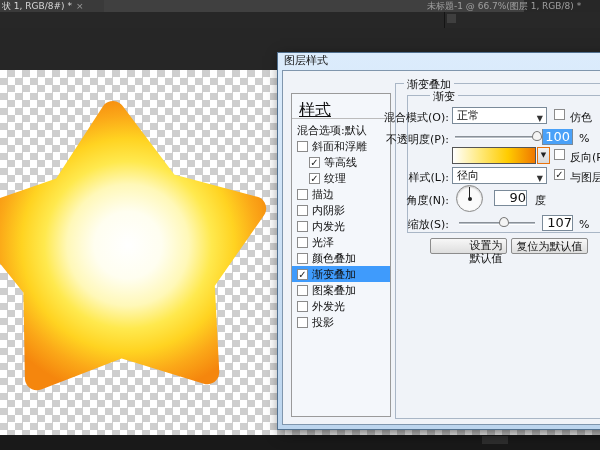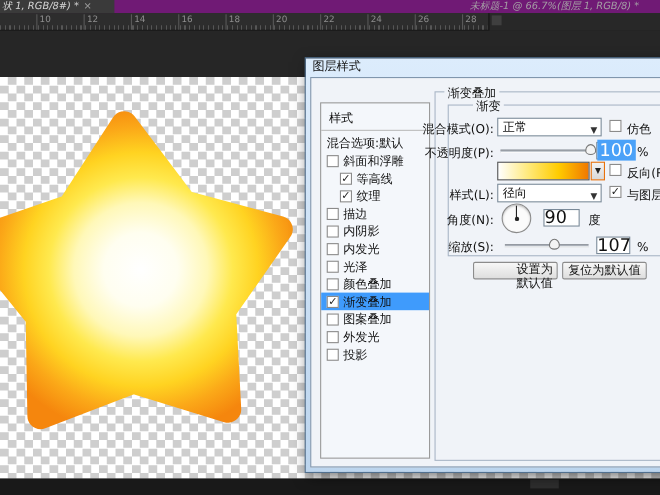--- a/index.html
+++ b/index.html
@@ -1,21 +1,21 @@
 <!DOCTYPE html>
 <html><head>
 <meta charset="utf-8">
 <style>
   * { margin:0; padding:0; box-sizing:border-box; }
   body { background:#555; font-family:"DejaVu Sans","Liberation Sans",sans-serif; }
   .screen { position:relative; width:600px; height:450px; overflow:hidden;
             background:#272727; font-family:"DejaVu Sans","Liberation Sans",sans-serif; }
 
   
-  .tabbar { position:absolute; left:0; top:0; width:600px; height:12px; background:#701a75;font-style:italic; }
+  .tabbar { position:absolute; left:0; top:0; width:524px; height:12px; background:#404040; }
   .tab-active { position:absolute; left:0; top:0; width:104px; height:12px; background:#3a3a3a;
                 color:#d6d6d6; font-size:9px; line-height:12px; padding-left:2px;
                 white-space:nowrap; overflow:hidden; }
   .tab-close { color:#9a9a9a; margin-left:4px; }
   .tab-bg { position:absolute; left:427px; top:0; height:12px; color:#a8a8a8; font-size:9px;
             line-height:12px; white-space:nowrap; filter:blur(0.5px); opacity:.92; }
 
   
   .ruler { position:absolute; left:0; top:12px; width:600px; height:16px; background:#2d2d2d;
            border-bottom:1px solid #171717; }
@@ -40,21 +40,21 @@
   .dialog { position:absolute; left:277px; top:52px; width:345px; height:378px;
             background:linear-gradient(#dcecfc,#bcd5ee); border:1px solid #51708f;
             box-shadow:3px 4px 12px rgba(0,0,0,.55); }
   .dialog-title { height:16px; font-size:11px; line-height:16px; padding-left:6px; color:#141414; }
   .dialog-body { position:absolute; left:4px; top:17px; right:4px; bottom:4px;
                  background:#f0f3f8; border:1px solid #8096ad; font-size:11px; color:#111; }
 
   
   .styles-box { position:absolute; left:8px; top:22px; width:100px; height:324px;
                 background:#f4f7fb; border:1px solid #9a9a9a; }
-  .styles-header { position:absolute; left:7px; top:6px; font-size:11px; }
+  .styles-header { position:absolute; left:7px; top:6px; font-size:16px;text-decoration:underline; }
   .styles-sep { position:absolute; left:0; top:24px; width:100%; height:1px; background:#bcbcbc; }
   .styles-list { position:absolute; left:0; top:28px; right:0; }
   .style-item { height:16px; display:flex; align-items:center; gap:4px; padding-left:5px;
                 font-size:11px; white-space:nowrap; }
   .style-item.indent { padding-left:17px; }
   .style-item.selected { background:#3f9bfc; }
   .cb { width:11px; height:11px; flex:none; background:#fff; border:1px solid #8b8b8b;
         font-size:10px; line-height:10px; text-align:center; color:#1c1c1c; }
 
   
@@ -70,21 +70,21 @@
   .dd-arrow { position:absolute; right:3px; top:3px; font-size:8px; color:#333; }
   .checkrow-cb { position:absolute; width:11px; height:11px; background:#fff; border:1px solid #8b8b8b;
                  font-size:10px; line-height:10px; text-align:center; color:#1c1c1c; }
   .checkrow-label { position:absolute; font-size:11px; white-space:nowrap; }
 
   .slider-track { position:absolute; height:3px; background:#b7bec6; border-top:1px solid #8a9097;
                   border-bottom:1px solid #ffffff; }
   .slider-thumb { position:absolute; width:10px; height:10px; background:#f4f4f4;
                   border:1px solid #777; border-radius:50% 50% 50% 50%/60% 60% 40% 40%; }
   .value-field { position:absolute; width:31px; height:16px; background:#fff; border:1px solid #7a8a99;
-                 font-size:16px; line-height:14px; text-align:left; }
+                 font-size:13px; line-height:14px; text-align:right; }
   .value-field .sel { background:#4aa1f8; color:#fff; padding:0 2px; }
   .unit { position:absolute; font-size:11px; }
 
   .grad-swatch { position:absolute; left:169px; top:76px; width:84px; height:17px; border:1px solid #555; }
   .grad-arrow-btn { position:absolute; left:254px; top:76px; width:13px; height:17px;
                     background:linear-gradient(#f2f2f2,#d9d9d9); border:1px solid #e8720c;
                     font-size:7px; text-align:center; line-height:15px; color:#222; }
 
   .dial { position:absolute; left:173px; top:114px; width:27px; height:27px; border-radius:50%;
           background:#fbfbfb; border:1px solid #8a8a8a; box-shadow:inset 0 1px 2px rgba(0,0,0,.25); }
@@ -100,34 +100,20 @@
 
 <div class="screen">
 
   <div class="tabbar">
     <div class="tab-active">
       <span>状 1, RGB/8#) *</span><span class="tab-close">×</span>
     </div>
     <div class="tab-bg">未标题-1 @ 66.7%(图层 1, RGB/8) *</div>
   </div>
 
-  <div class="ruler">
-    <div style="position:absolute;inset:0;">
-        <span class="ruler-num" style="left: 36px;">10</span>
-        <span class="ruler-num" style="left: 79px;">12</span>
-        <span class="ruler-num" style="left: 122px;">14</span>
-        <span class="ruler-num" style="left: 165px;">16</span>
-        <span class="ruler-num" style="left: 208px;">18</span>
-        <span class="ruler-num" style="left: 251px;">20</span>
-        <span class="ruler-num" style="left: 294px;">22</span>
-        <span class="ruler-num" style="left: 337px;">24</span>
-        <span class="ruler-num" style="left: 380px;">26</span>
-        <span class="ruler-num" style="left: 423px;">28</span>
-      </div>
-  </div>
   <div class="ruler-right"></div>
   <div class="ruler-marker"></div>
 
   <div class="pasteboard"></div>
   <div class="canvas">
     <svg class="star-svg" viewBox="0 0 600 365">
       <defs>
         <radialGradient id="starGrad" gradientUnits="userSpaceOnUse" cx="128" cy="175" r="152">
             <stop offset="0" stop-color="#ffffff"></stop>
             <stop offset="0.22" stop-color="#fffef0"></stop>

